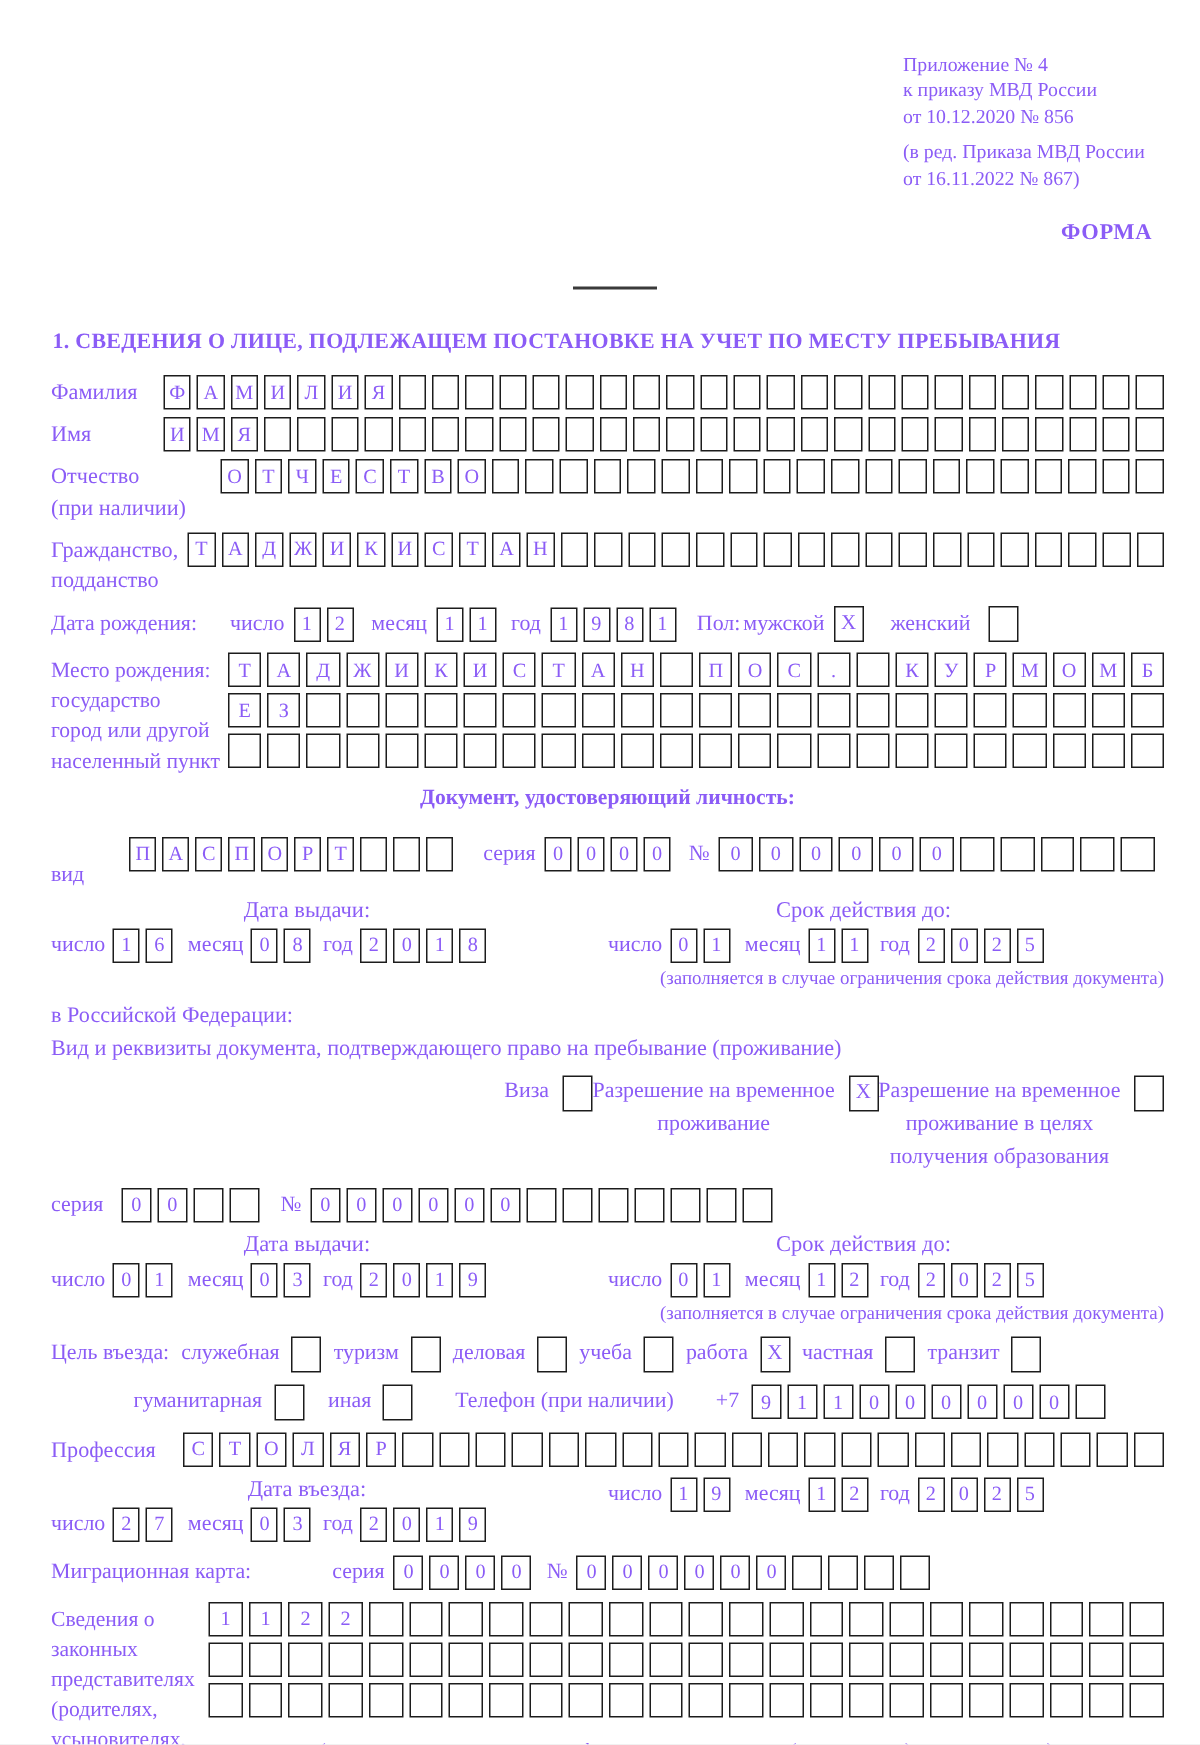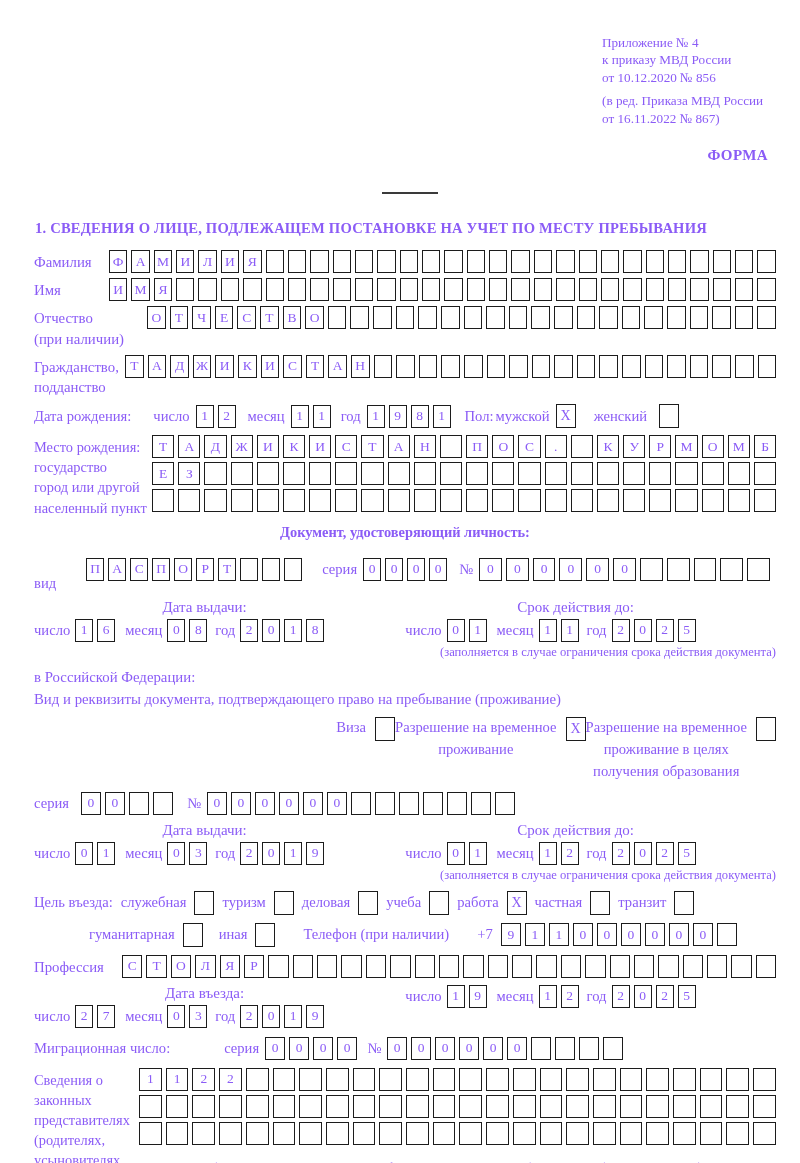--- a/index.html
+++ b/index.html
@@ -669,21 +669,21 @@
             <span class="cell">2</span>
             <span class="cell">0</span>
             <span class="cell">2</span>
             <span class="cell">5</span>
           </span>
       </div>
     </div>
   </div>
 
   <div class="inlinerow" style="margin-top:9px;">
-    <span>Миграционная число:</span>
+    <span>Миграционная карта:</span>
     <span class="mcgap">серия</span>
     <span class="cells wide">
         <span class="cell">0</span>
         <span class="cell">0</span>
         <span class="cell">0</span>
         <span class="cell">0</span>
       </span>
     <span style="margin-left:4px;">№</span>
     <span class="cells wide">
         <span class="cell">0</span>

